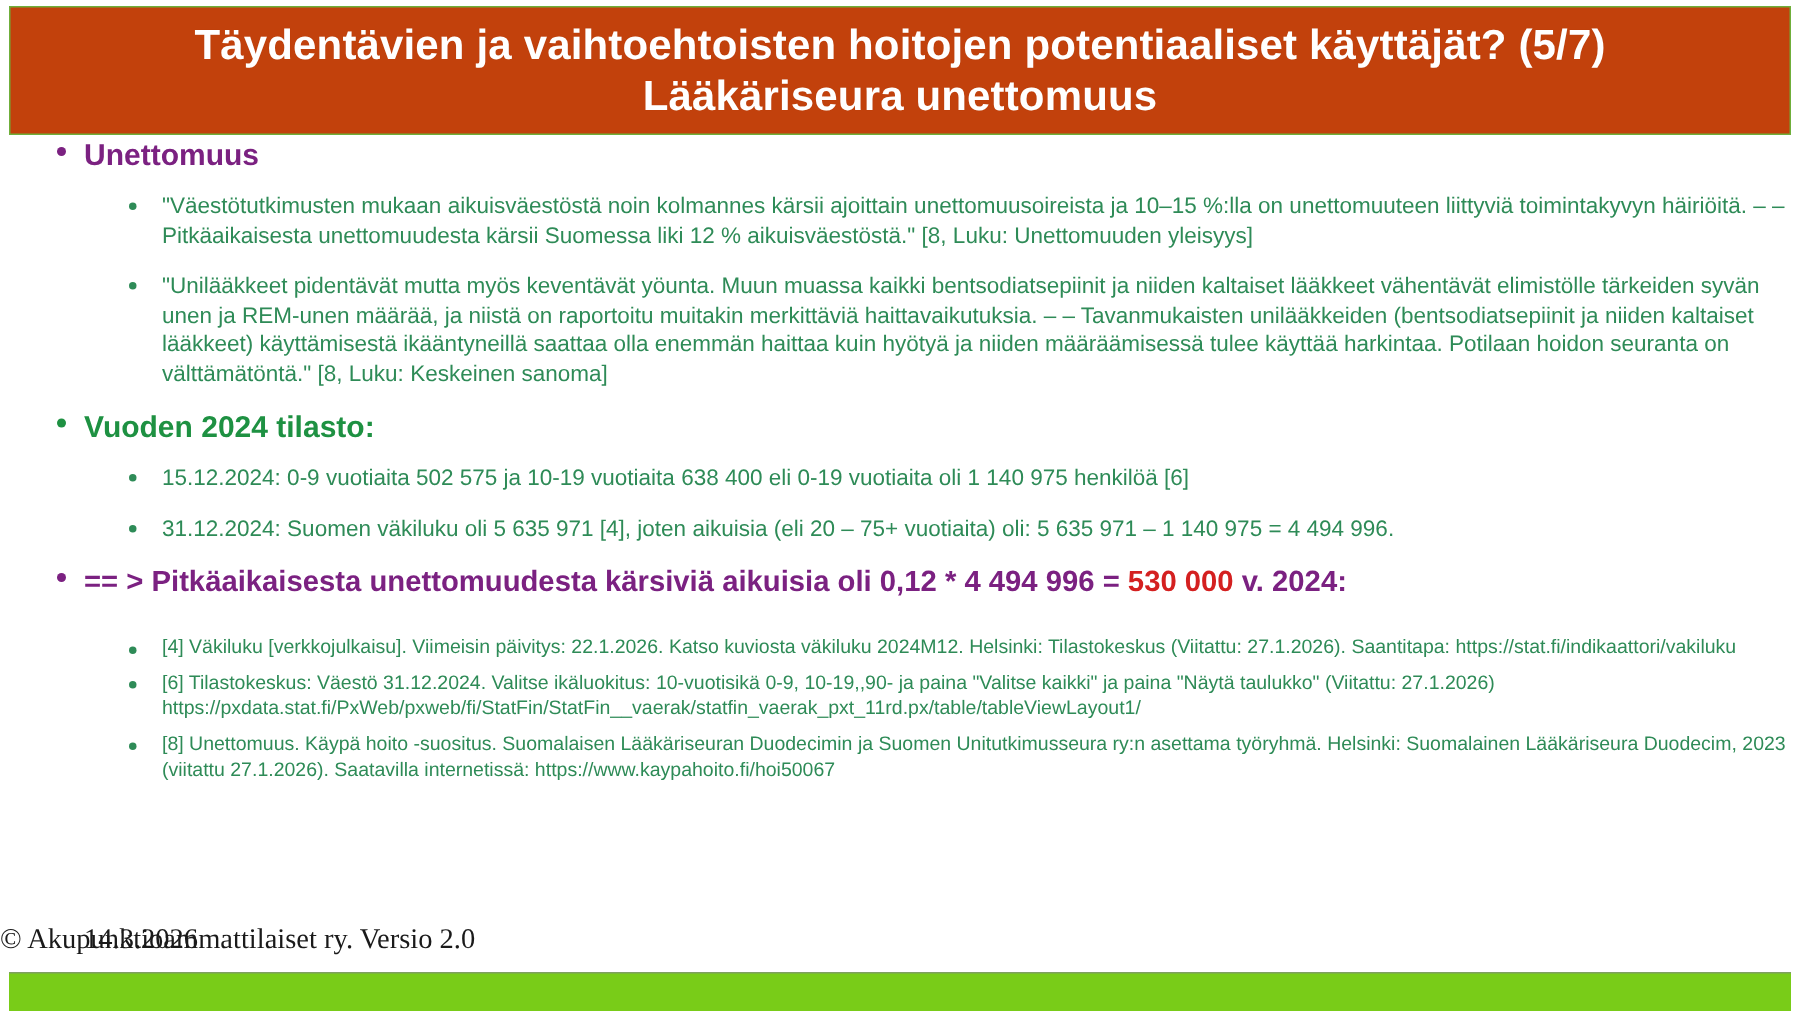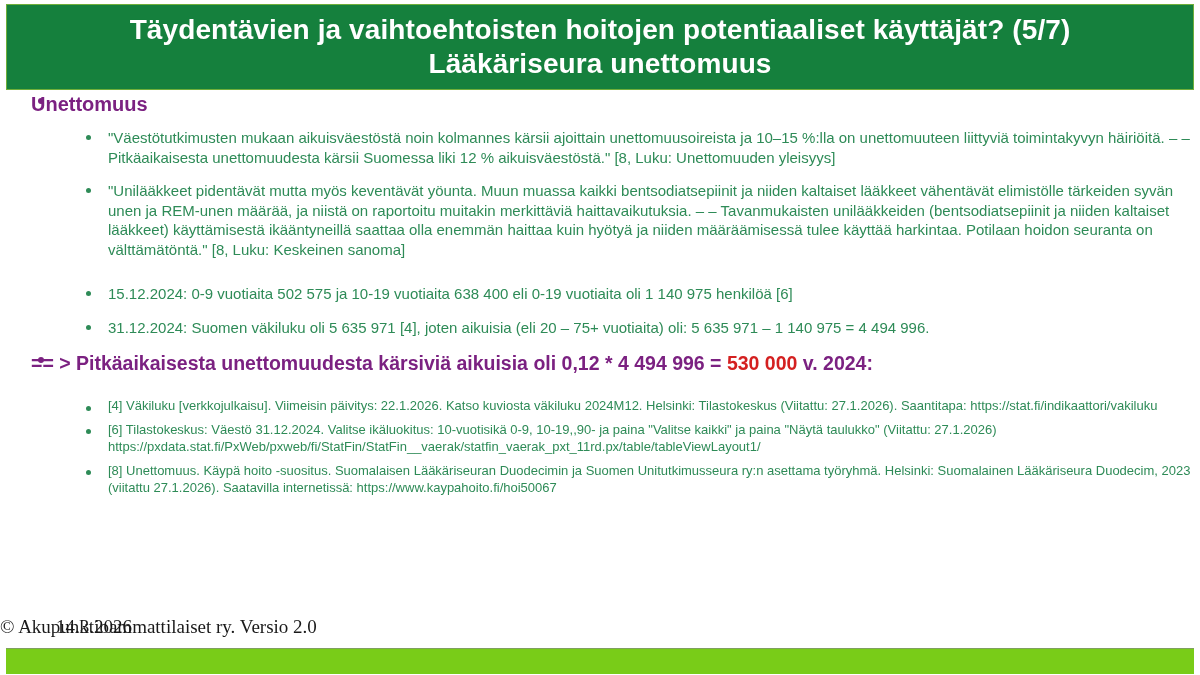--- a/index.html
+++ b/index.html
@@ -22,21 +22,21 @@
     box-sizing: border-box;
   }
 
   
   .title-band {
     position: absolute;
     left: 6px;
     top: 4px;
     width: 1188px;
     height: 86px;
-    background: #15803d;
+    background: #c2410c;
     border: 1px solid #6FAF3A;
     box-sizing: border-box;
     display: flex;
     align-items: center;
     justify-content: center;
   }
   .title-text {
     color: #FFFFFF;
     font-size: 28px;
     font-weight: 600;
@@ -53,21 +53,21 @@
     position: absolute;
     left: 0;
     top: 92px;
     width: 1200px;
     height: 520px;
   }
 
   
   .l1 {
     position: relative;
-    padding-left: 31px;
+    padding-left: 56px;
   }
   .l1 > .bullet {
     position: absolute;
     left: 38px;
     top: 0.30em;
     width: 6px;
     height: 6px;
     border-radius: 50%;
     background: currentColor;
   }
@@ -179,20 +179,24 @@
 
     <div class="gap-a"></div>
 
     <div class="l2">
       <span class="bullet"></span>
       <div class="l2-text">"Unilääkkeet pidentävät mutta myös keventävät yöunta. Muun muassa kaikki bentsodiatsepiinit ja niiden kaltaiset lääkkeet vähentävät elimistölle tärkeiden syvän unen ja REM-unen määrää, ja niistä on raportoitu muitakin merkittäviä haittavaikutuksia.  – – Tavanmukaisten unilääkkeiden (bentsodiatsepiinit ja niiden kaltaiset lääkkeet) käyttämisestä ikääntyneillä saattaa olla enemmän haittaa kuin hyötyä ja niiden määräämisessä tulee käyttää harkintaa. Potilaan hoidon seuranta on välttämätöntä." [8, Luku: Keskeinen sanoma]</div>
     </div>
 
     <div class="gap-a"></div>
 
+    <div class="l1 l1-head green">
+      <span class="bullet"></span>
+      <span>Vuoden 2024 tilasto:</span>
+    </div>
 
     <div class="gap-b"></div>
 
     <div class="l2">
       <span class="bullet"></span>
       <div class="l2-text">15.12.2024: 0-9 vuotiaita 502 575 ja 10-19 vuotiaita 638 400 eli 0-19 vuotiaita oli 1 140 975 henkilöä [6]</div>
     </div>
 
     <div class="gap-a"></div>
 

